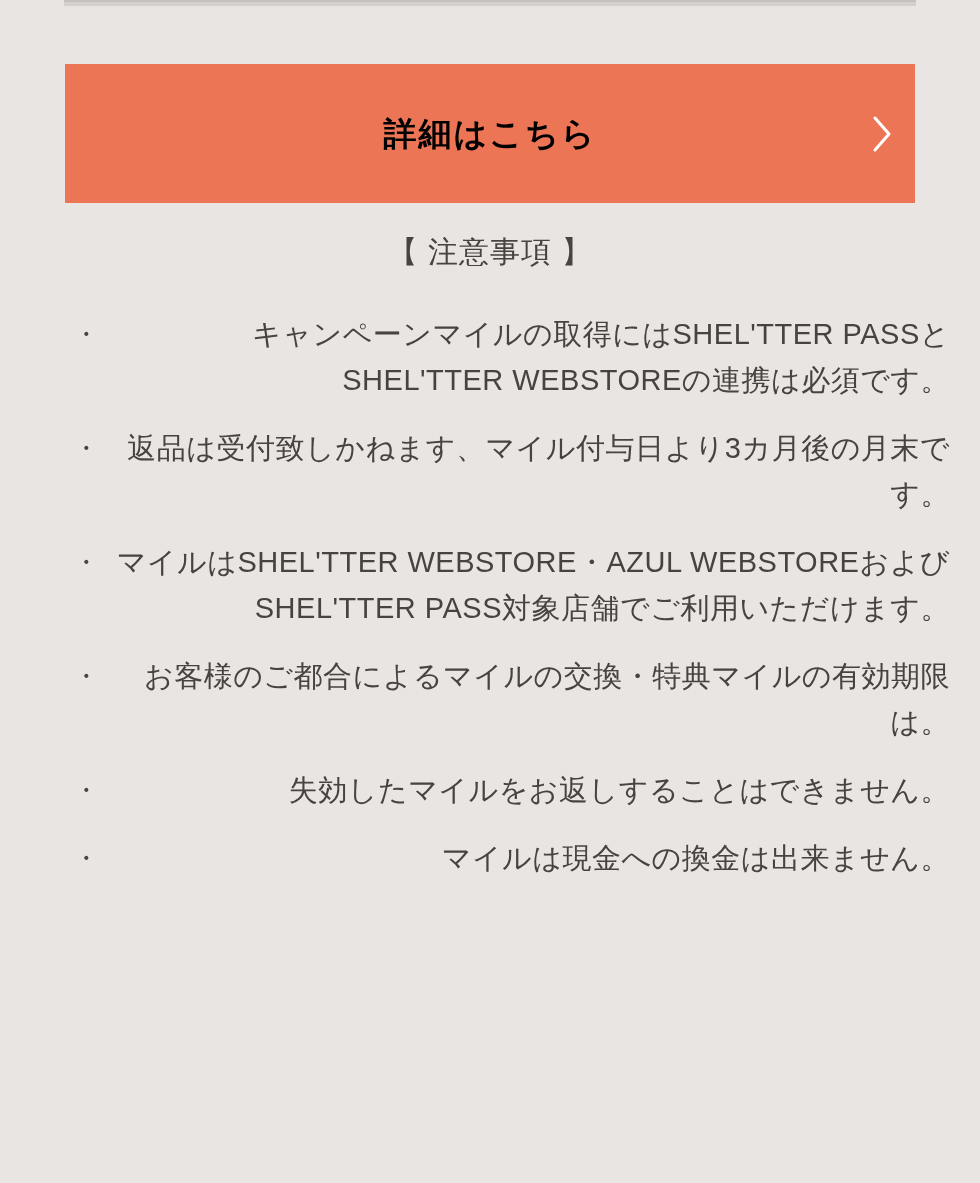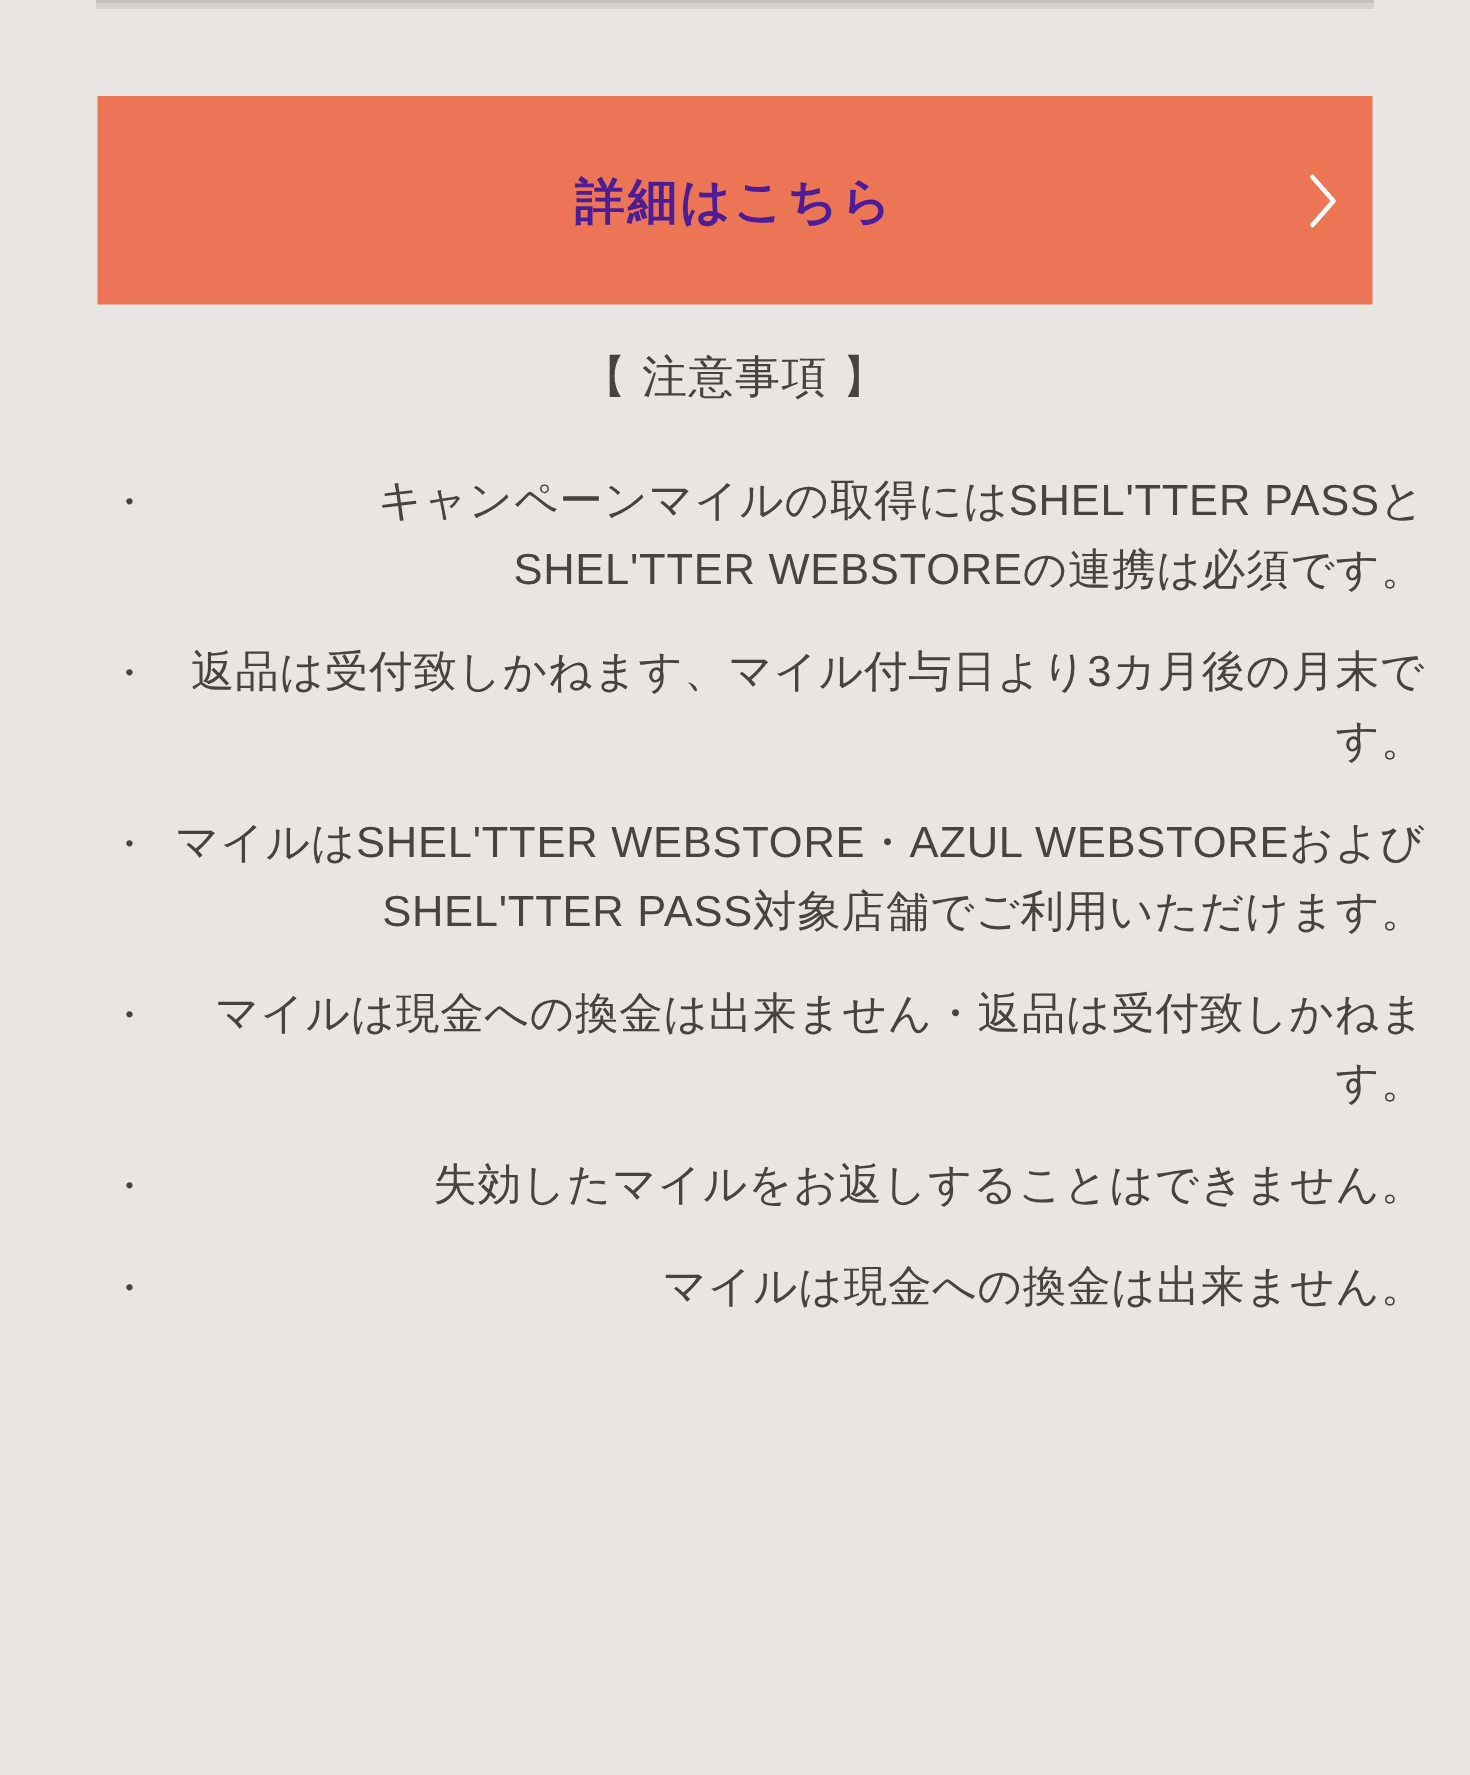--- a/index.html
+++ b/index.html
@@ -40,21 +40,21 @@
     margin: 58px 0 0 65px;
     width: 850px;
     height: 139px;
     background: #ec7556;
     border: none;
     cursor: pointer;
     text-align: center;
     padding: 0;
   }
   .cta-label {
-    color: #4c1d95;
+    color: #000000;
     font-size: 33px;
     font-weight: 600;
     letter-spacing: 2px;
     line-height: 139px;
   }
   .cta-chevron {
     position: absolute;
     right: 23px;
     top: 50%;
     transform: translateY(-50%);
@@ -121,21 +121,21 @@
     <li class="note-item">
       <span class="note-bullet">・</span>
       <span class="note-text">返品は受付致しかねます、マイル付与日より3カ月後の月末です。</span>
     </li>
     <li class="note-item">
       <span class="note-bullet">・</span>
       <span class="note-text">マイルはSHEL'TTER WEBSTORE・AZUL WEBSTOREおよびSHEL'TTER PASS対象店舗でご利用いただけます。</span>
     </li>
     <li class="note-item">
       <span class="note-bullet">・</span>
-      <span class="note-text">マイルは現金への換金は出来ません・返品は受付致しかねます。</span>
+      <span class="note-text">お客様のご都合によるマイルの交換・特典マイルの有効期限は。</span>
     </li>
     <li class="note-item">
       <span class="note-bullet">・</span>
       <span class="note-text">失効したマイルをお返しすることはできません。</span>
     </li>
     <li class="note-item">
       <span class="note-bullet">・</span>
       <span class="note-text">マイルは現金への換金は出来ません。</span>
     </li>
   </ul>

